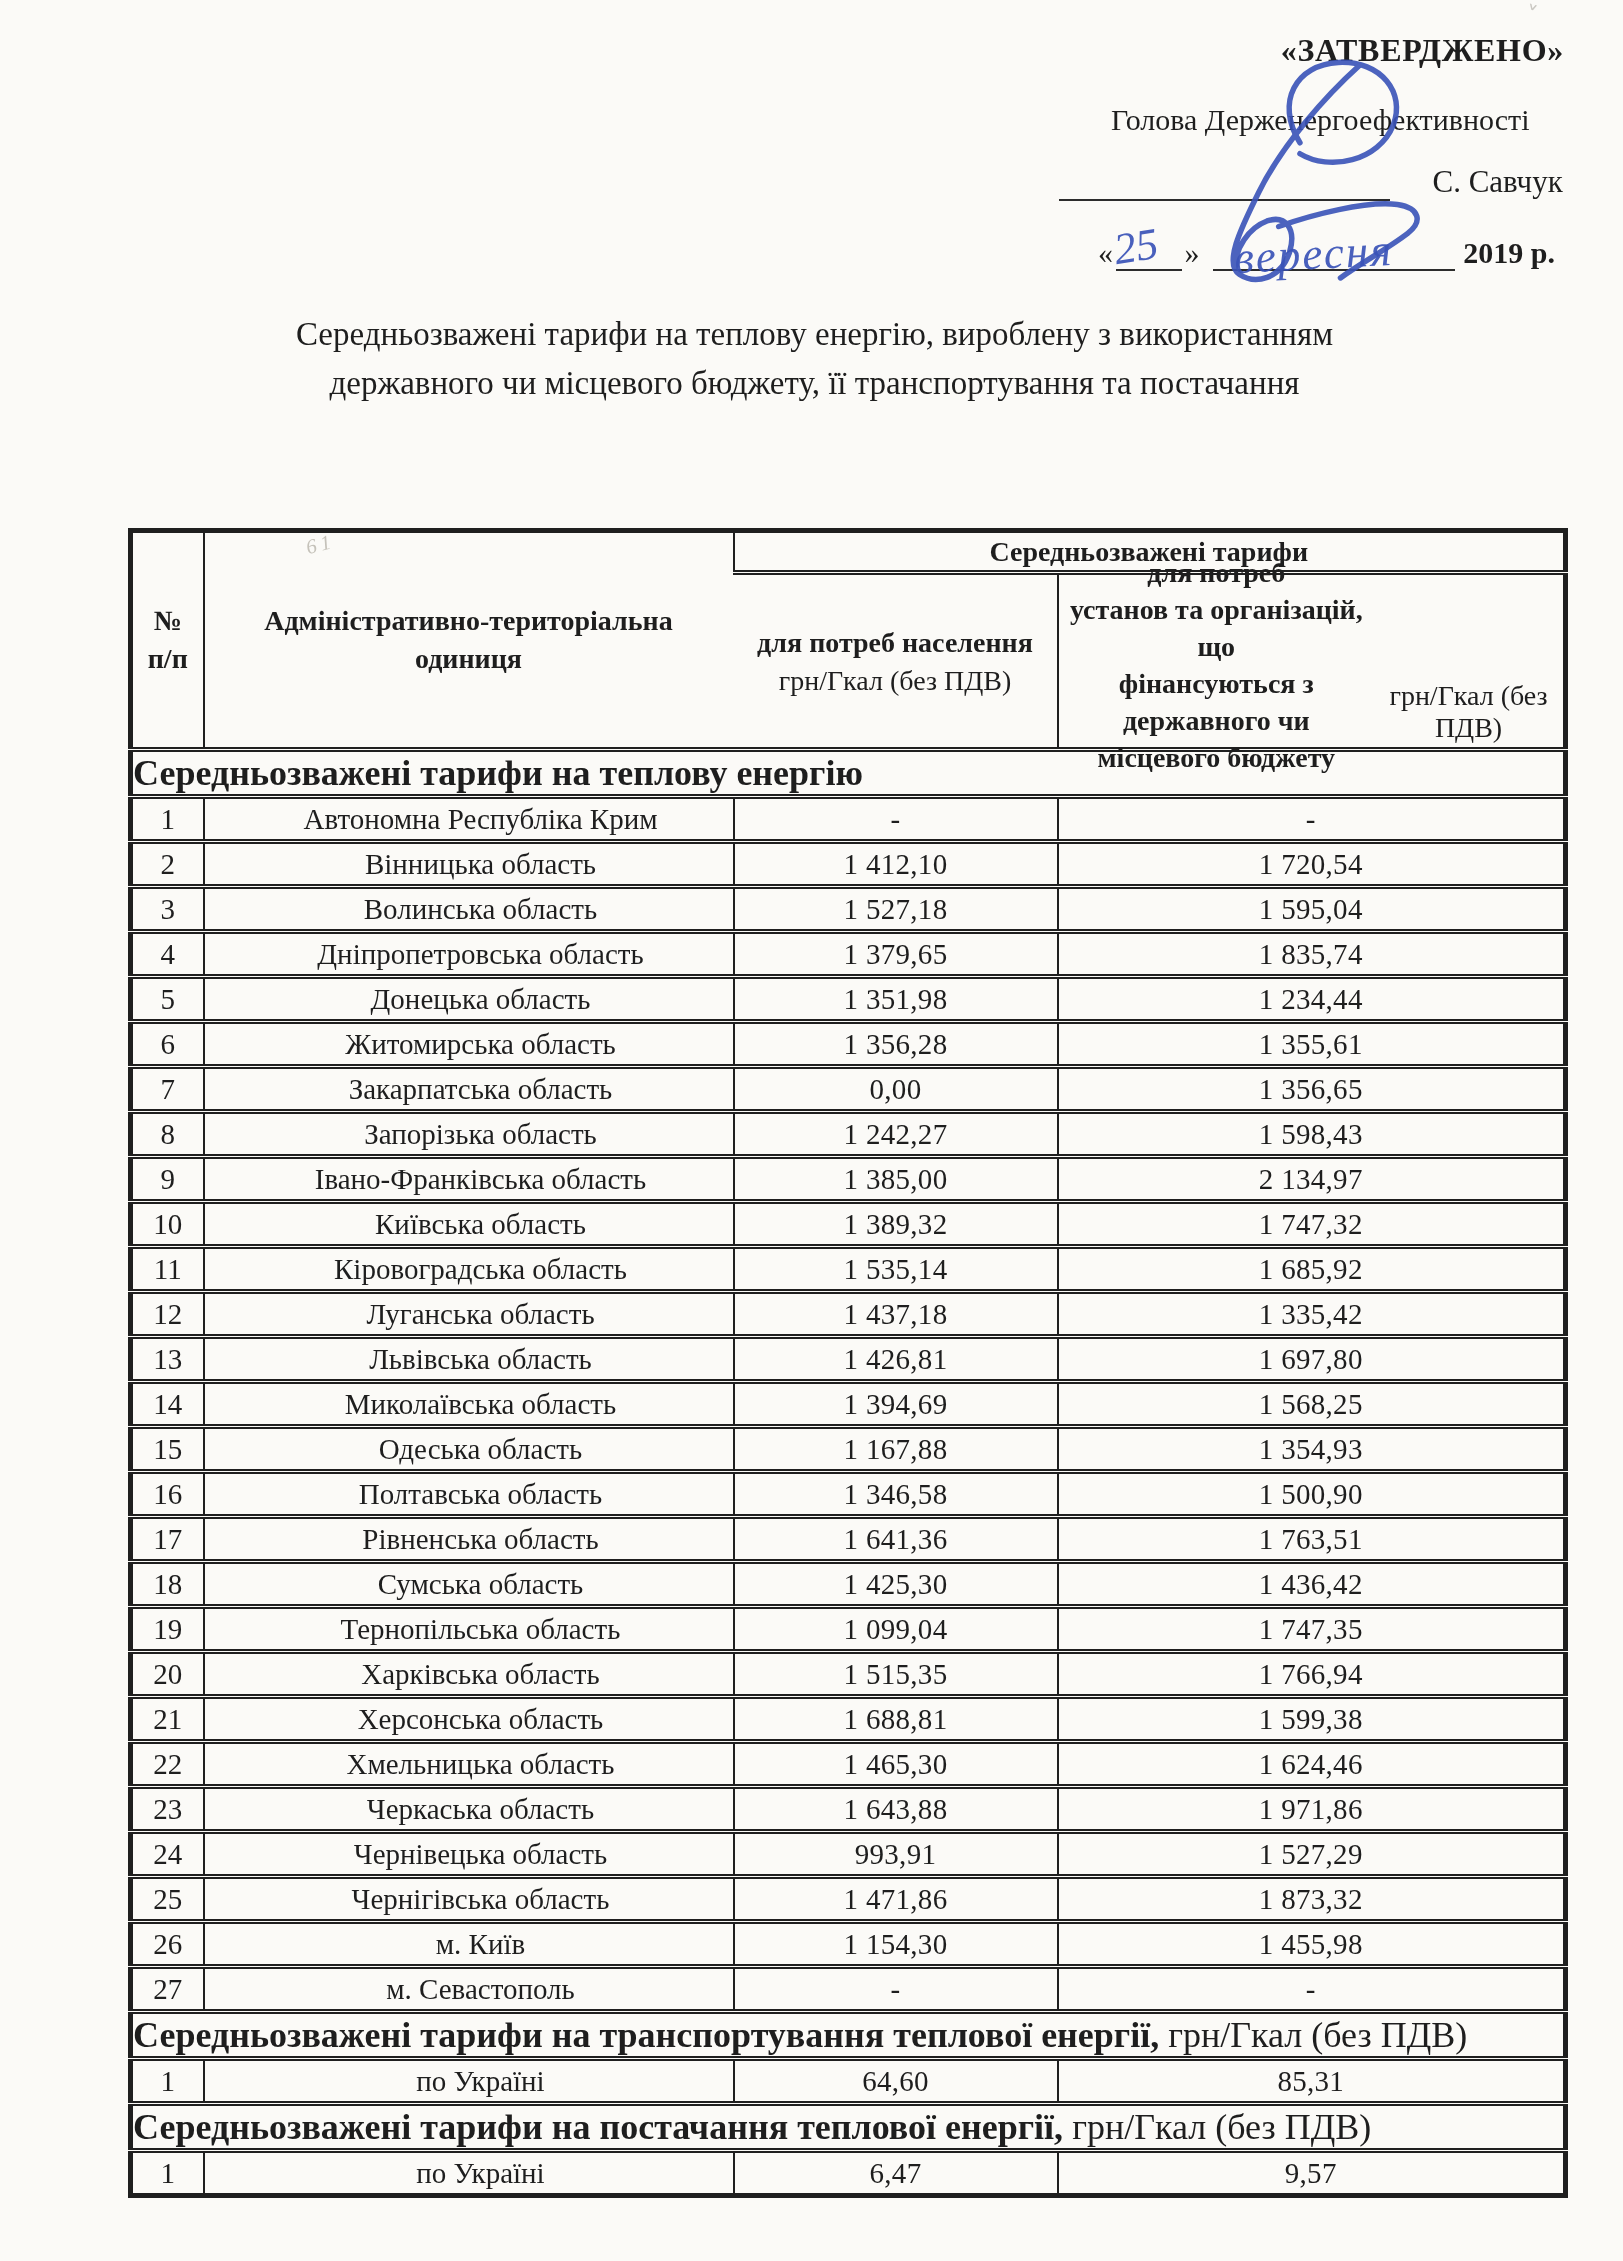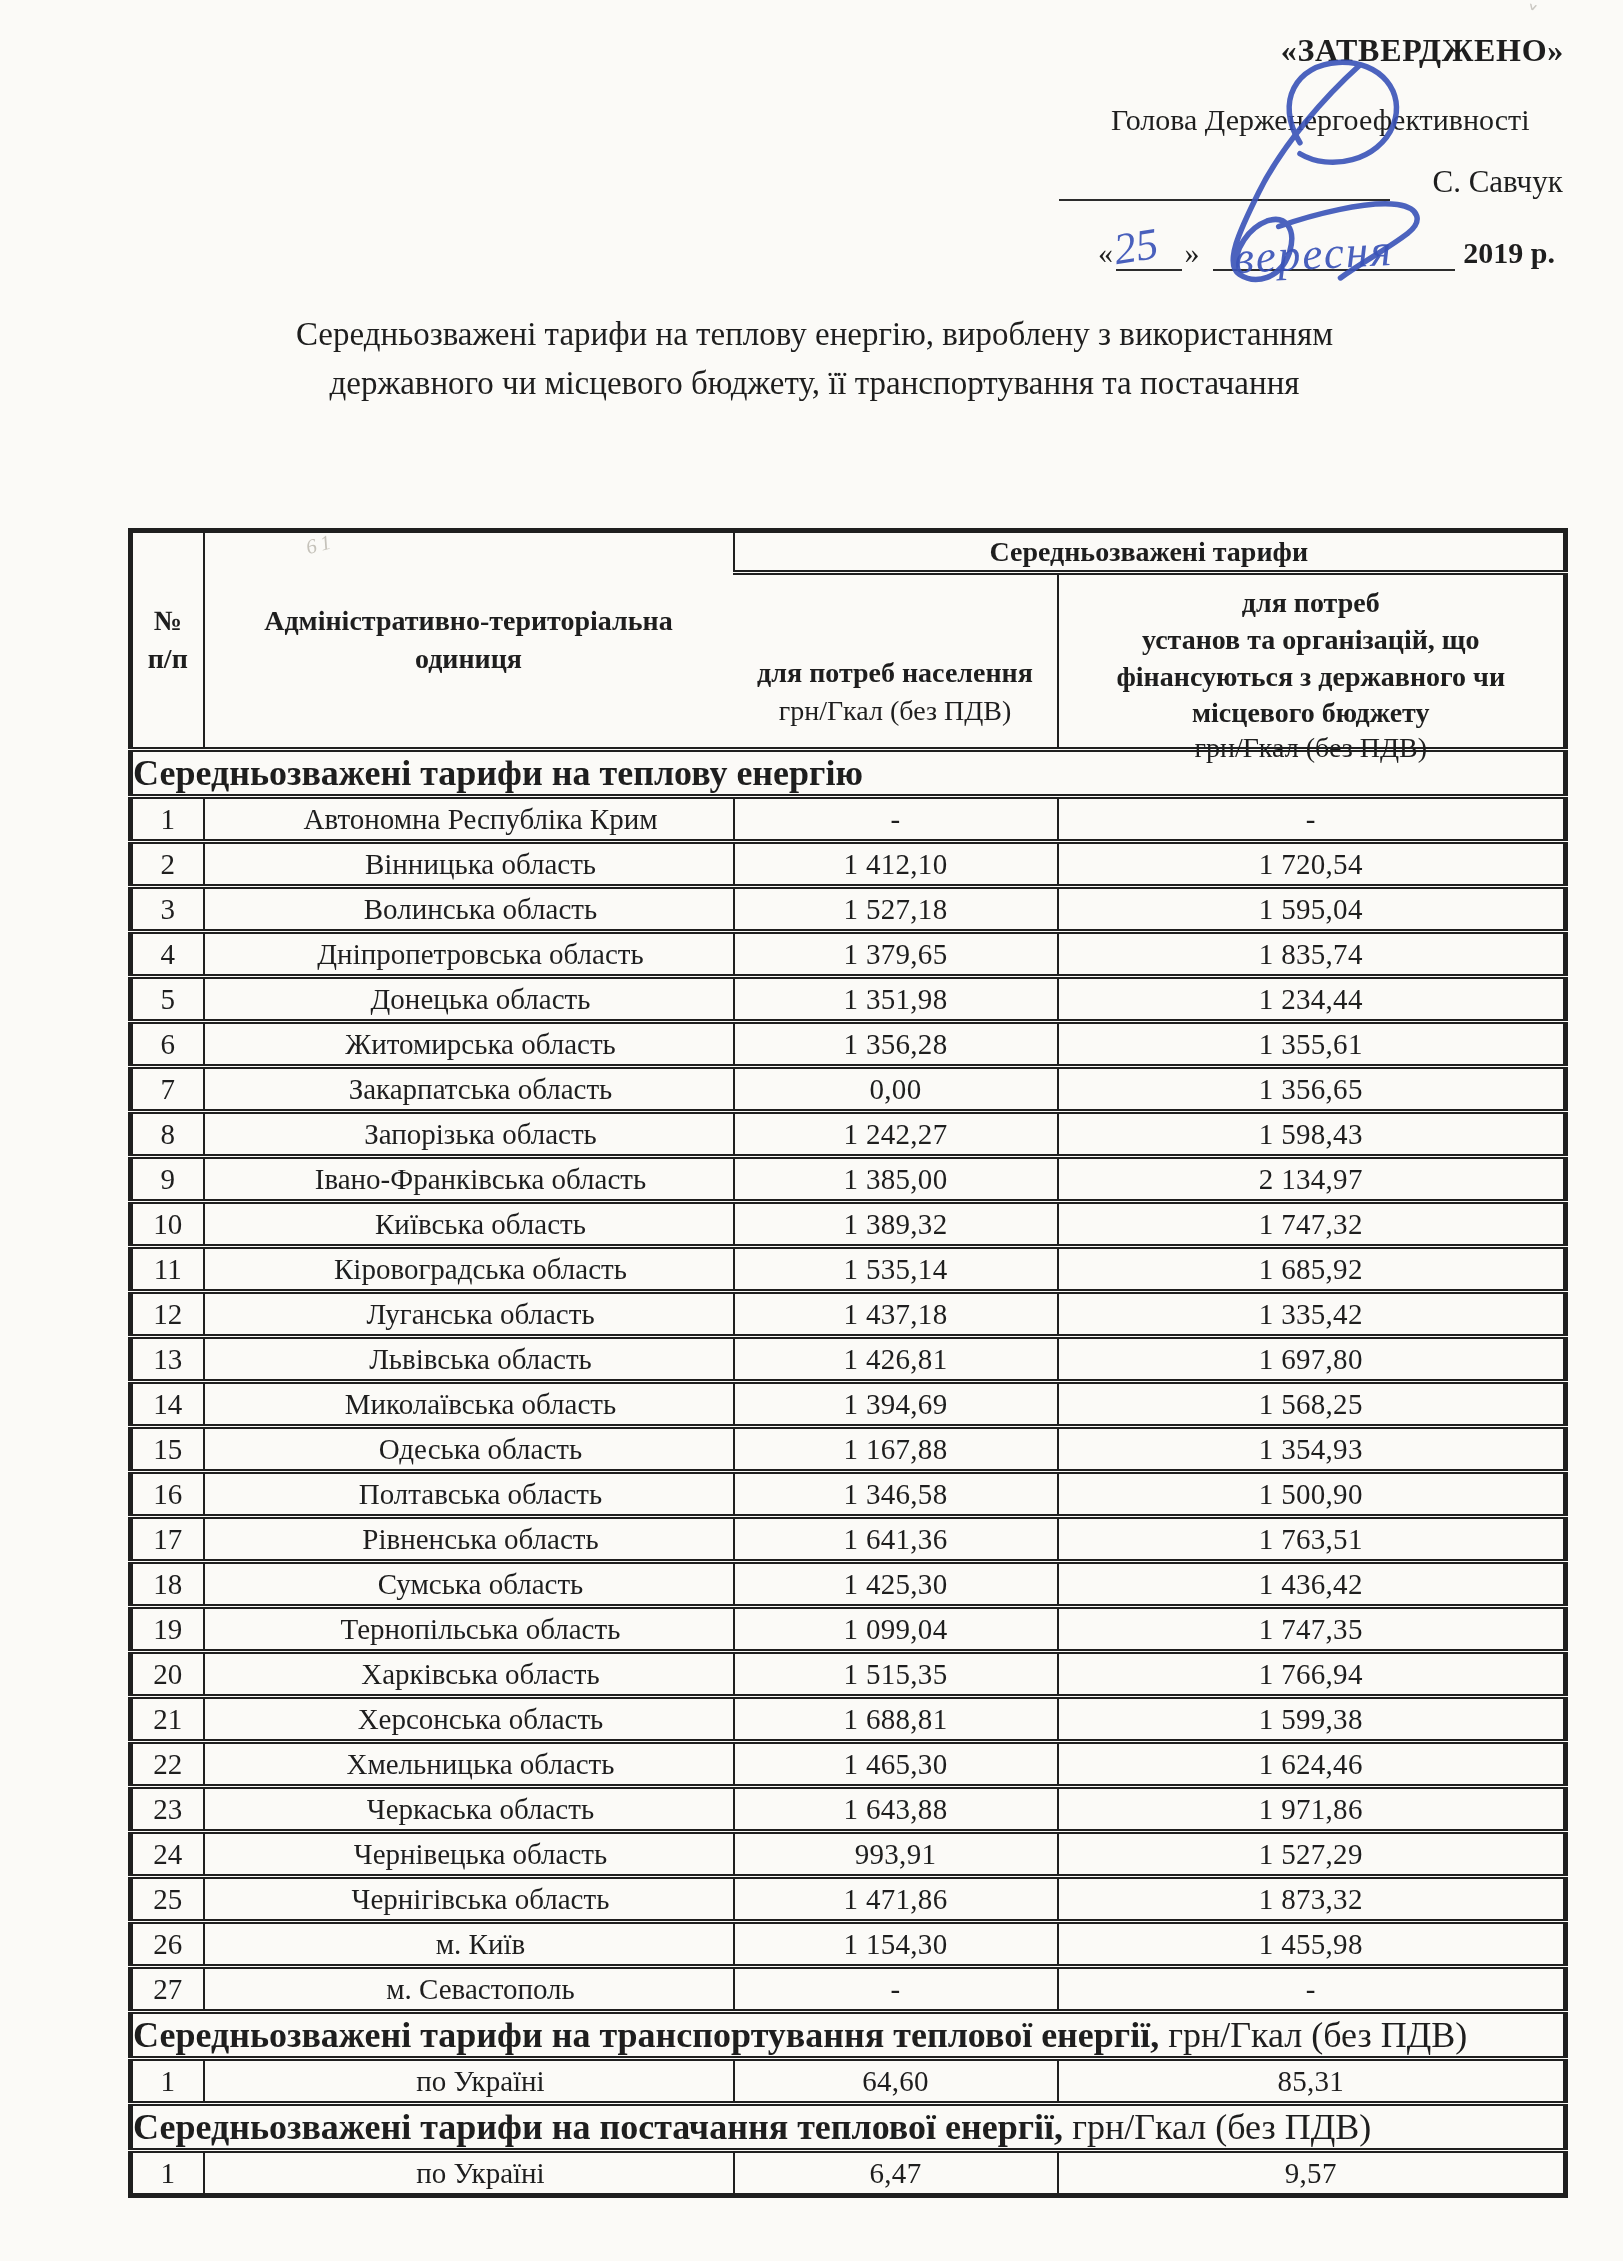--- a/index.html
+++ b/index.html
@@ -89,24 +89,24 @@
   .tariff-table tr>*:first-child{border-left:none;}
   .tariff-table thead tr:first-child th{border-top:none;}
   th.h-num{white-space:pre-line;font-size:28px;font-weight:bold;line-height:1.35;}
   th.h-name{white-space:pre-line;font-size:28px;font-weight:bold;line-height:1.35;}
   th.h-group{height:37px;font-size:28px;font-weight:bold;vertical-align:middle;}
   th.h-col3,th.h-col4{
     height:172px;vertical-align:top;font-weight:normal;
   }
   .h-col3-inner{
     height:100%;display:flex;flex-direction:column;justify-content:center;
-    align-items:center;gap:3px;margin-top:30px;
+    align-items:center;gap:3px;
   }
   .h-col4-inner{
-    height:172px;display:flex;flex-direction:column;justify-content:flex-start;
+    height:172px;display:flex;flex-direction:row;justify-content:flex-start;
     align-items:center;padding-top:9.6px;box-sizing:border-box;
   }
   .hdr-bold{font-weight:bold;font-size:28px;line-height:1.32;white-space:pre-line;text-align:center;}
   .hdr-unit{font-weight:normal;font-size:28px;}
   .h-col4-inner .hdr-unit{margin-top:auto;padding-bottom:2.7px;}
   td.sec{
     height:36px;vertical-align:middle;font-size:36px;
   }
   .sec-bold{font-weight:bold;}
   .sec-unit{font-weight:normal;}

